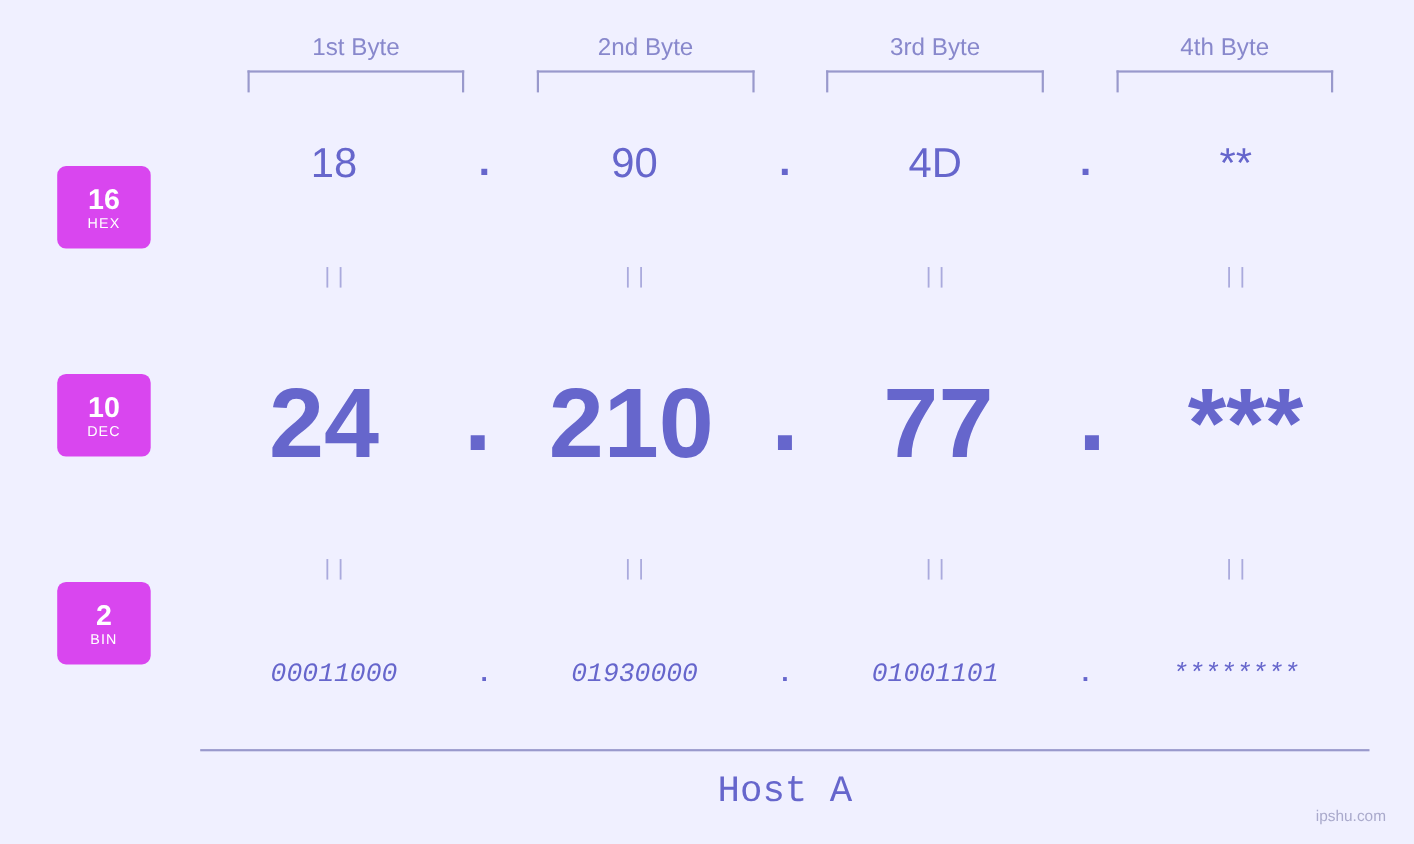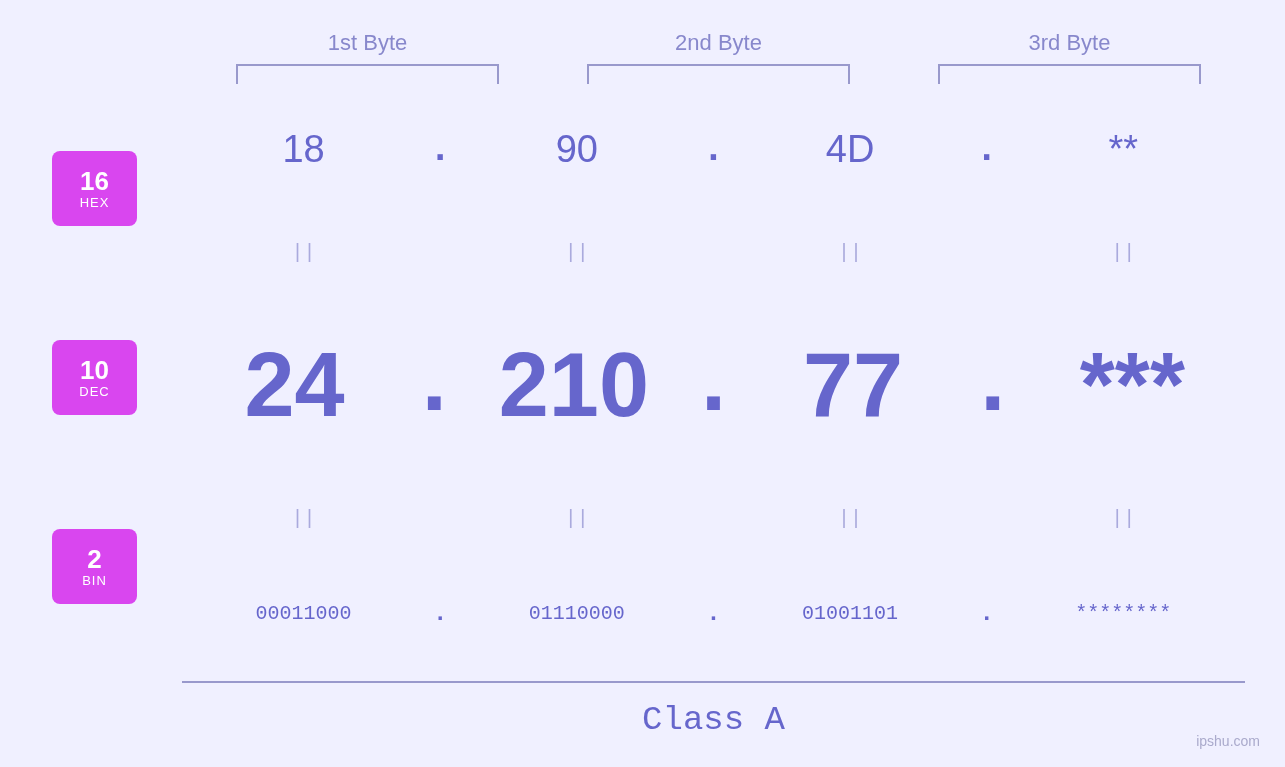--- a/index.html
+++ b/index.html
@@ -119,22 +119,23 @@
     .cell-value.hex-row {
       font-size: 38px;
       font-family: Arial, sans-serif;
     }
     .cell-value.dec-row {
       font-size: 90px;
       font-weight: bold;
       font-family: Arial, sans-serif;
     }
     .cell-value.bin-row {
-      font-size: 20px;
+      font-size: 24px;
       font-family: 'Courier New', monospace;
+      font-style: italic;
     }
     .dot {
       color: #6666cc;
       font-weight: bold;
       flex: 0 0 30px;
       text-align: center;
     }
     .dot.hex-row { font-size: 38px; }
     .dot.dec-row { font-size: 90px; }
     .dot.bin-row { font-size: 24px; }
@@ -228,20 +229,24 @@
         <div class="byte-bracket-top"></div>
       </div>
       <div class="byte-col">
         <span class="byte-label">2nd Byte</span>
         <div class="byte-bracket-top"></div>
       </div>
       <div class="byte-col">
         <span class="byte-label">3rd Byte</span>
         <div class="byte-bracket-top"></div>
       </div>
+      <div class="byte-col">
+        <span class="byte-label">4th Byte</span>
+        <div class="byte-bracket-top"></div>
+      </div>
     </div>
   </div>
 
   <div class="main-area">
 
     <div class="badges-col">
       <div class="badge">
         <span class="badge-num">16</span>
         <span class="badge-label">HEX</span>
       </div>
@@ -328,21 +333,21 @@
           <span class="equals-sign">||</span>
         </div>
       </div>
 
       <div class="data-row">
         <div class="cell">
           <span class="cell-value bin-row">00011000</span>
         </div>
         <span class="dot bin-row">.</span>
         <div class="cell">
-          <span class="cell-value bin-row">01110000</span>
+          <span class="cell-value bin-row">01930000</span>
         </div>
         <span class="dot bin-row">.</span>
         <div class="cell">
           <span class="cell-value bin-row">01001101</span>
         </div>
         <span class="dot bin-row">.</span>
         <div class="cell">
           <span class="cell-value bin-row">********</span>
         </div>
       </div>
@@ -351,20 +356,20 @@
   </div>
 
   <div class="bottom-section">
     <div class="id-labels-row">
 
 
     </div>
 
     <div style="width:calc(100% - 130px); margin-left:130px; margin-top:10px;">
       <div style="border-top: 2px solid #9999cc; padding-top: 10px;">
-        <div class="class-value">Class A</div>
+        <div class="class-value">Host A</div>
       </div>
     </div>
   </div>
 
   <div class="watermark">ipshu.com</div>
 
 </div>
 
 </body></html>

